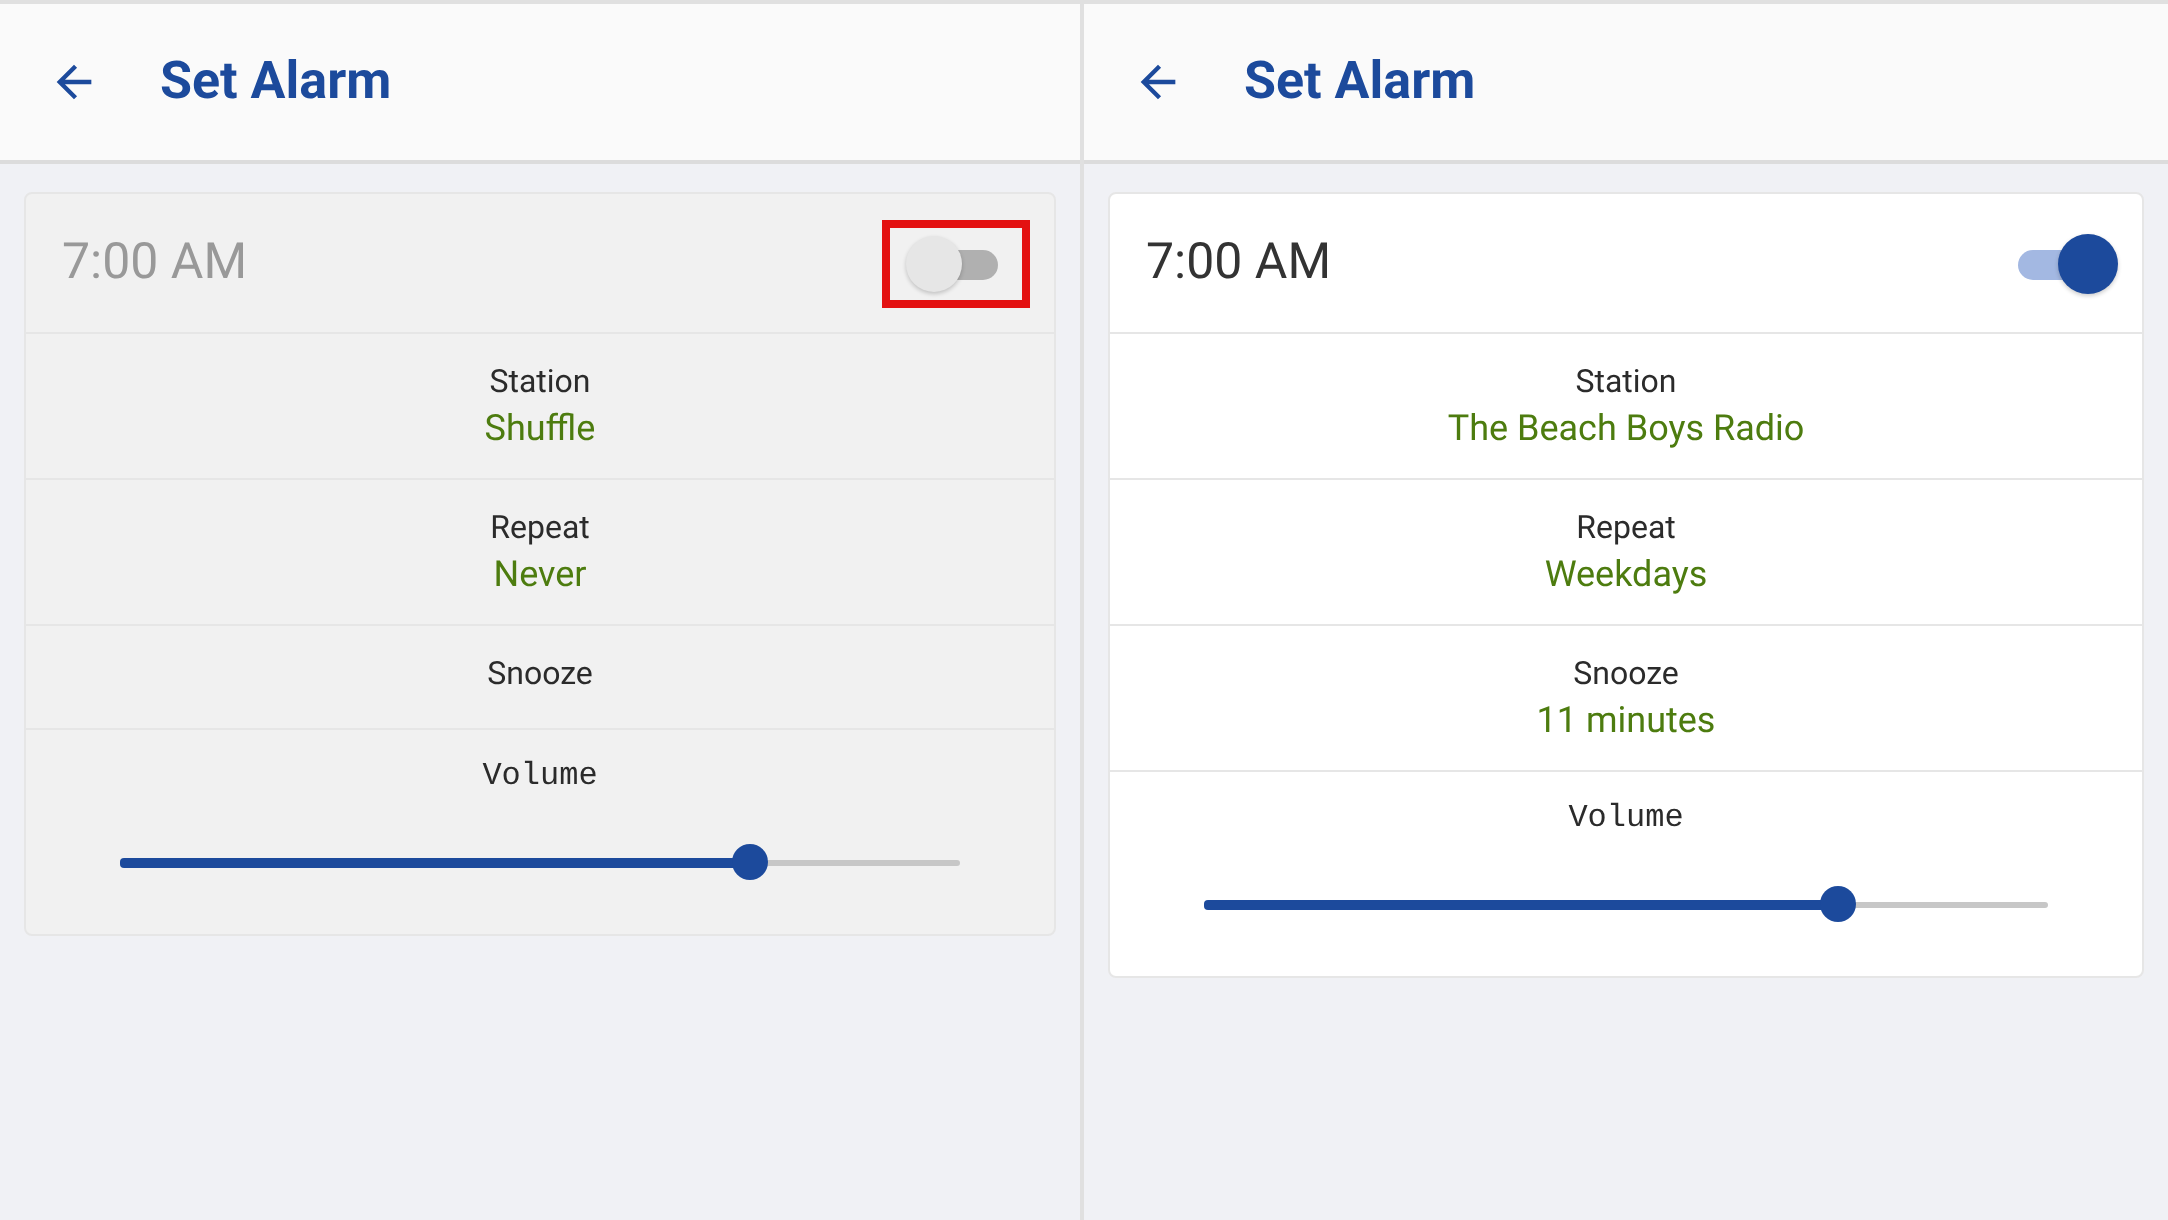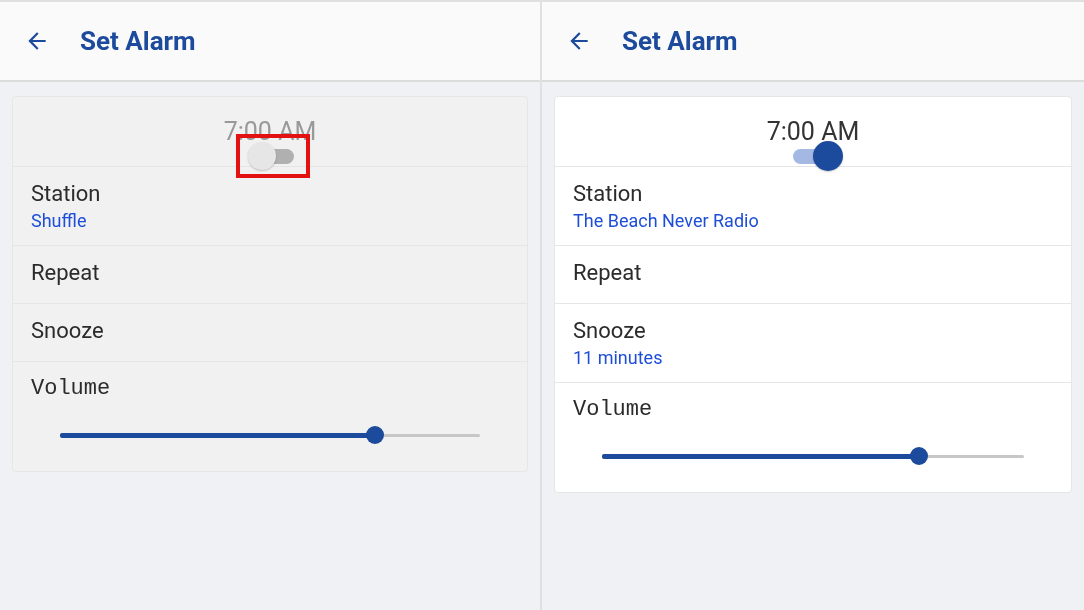--- a/index.html
+++ b/index.html
@@ -11,20 +11,21 @@
       background: #f0f1f5;
       font-family: -apple-system, BlinkMacSystemFont, "Segoe UI", Roboto, Arial, sans-serif;
       width: 1084px;
       height: 610px;
       overflow: hidden;
     }
     .wrapper {
       display: flex;
       height: 100%;
       border-top: 2px solid #e0e0e0;
+      text-align: center;
     }
     .panel {
       width: 50%;
       display: flex;
       flex-direction: column;
     }
     .panel-left {
       border-right: 2px solid #e0e0e0;
     }
     .app-bar {
@@ -68,42 +69,42 @@
       border-bottom: 1px solid #e6e6e6;
       display: flex;
       flex-direction: column;
       cursor: pointer;
     }
     .row:last-child {
       border-bottom: none;
       font-family: Liberation Mono, monospace;
     }
     .time-row {
-      flex-direction: column;
+      flex-direction: row;
       align-items: center;
       justify-content: space-between;
       padding: 20px 18px;
       height: 70px;
     }
     .time-text {
       font-size: 25px;
       color: #333;
     }
     .time-text-disabled {
       color: #999;
     }
     .row-title {
-      font-size: 22px;
+      font-size: 16px;
       color: #2b2b2b;
       font-weight: 400;
       margin-bottom: 4px;
     }
     .row-sub {
       font-size: 18px;
-      color: #1d4ed8;
+      color: #4d7c0f;
     }
     .volume-row {
       padding: 14px 18px 26px;
       border-bottom: none;
       cursor: default;
     }
     
     .switch {
       position: relative;
       width: 48px;
@@ -204,20 +205,21 @@
         </div>
       </div>
 
       <div class="row">
         <div class="row-title">Station</div>
         <div class="row-sub">Shuffle</div>
       </div>
 
       <div class="row">
         <div class="row-title">Repeat</div>
+        <div class="row-sub">Never</div>
       </div>
 
       <div class="row">
         <div class="row-title">Snooze</div>
       </div>
 
       <div class="row volume-row">
         <div class="row-title">Volume</div>
         <div class="slider">
           <div class="slider-track"></div>
@@ -242,25 +244,26 @@
       <div class="row time-row">
         <div class="time-text">7:00 AM</div>
         <div class="switch switch-on">
           <div class="switch-track"></div>
           <div class="switch-thumb"></div>
         </div>
       </div>
 
       <div class="row">
         <div class="row-title">Station</div>
-        <div class="row-sub">The Beach Never Radio</div>
+        <div class="row-sub">The Beach Boys Radio</div>
       </div>
 
       <div class="row">
         <div class="row-title">Repeat</div>
+        <div class="row-sub">Weekdays</div>
       </div>
 
       <div class="row">
         <div class="row-title">Snooze</div>
         <div class="row-sub">11 minutes</div>
       </div>
 
       <div class="row volume-row">
         <div class="row-title">Volume</div>
         <div class="slider">

